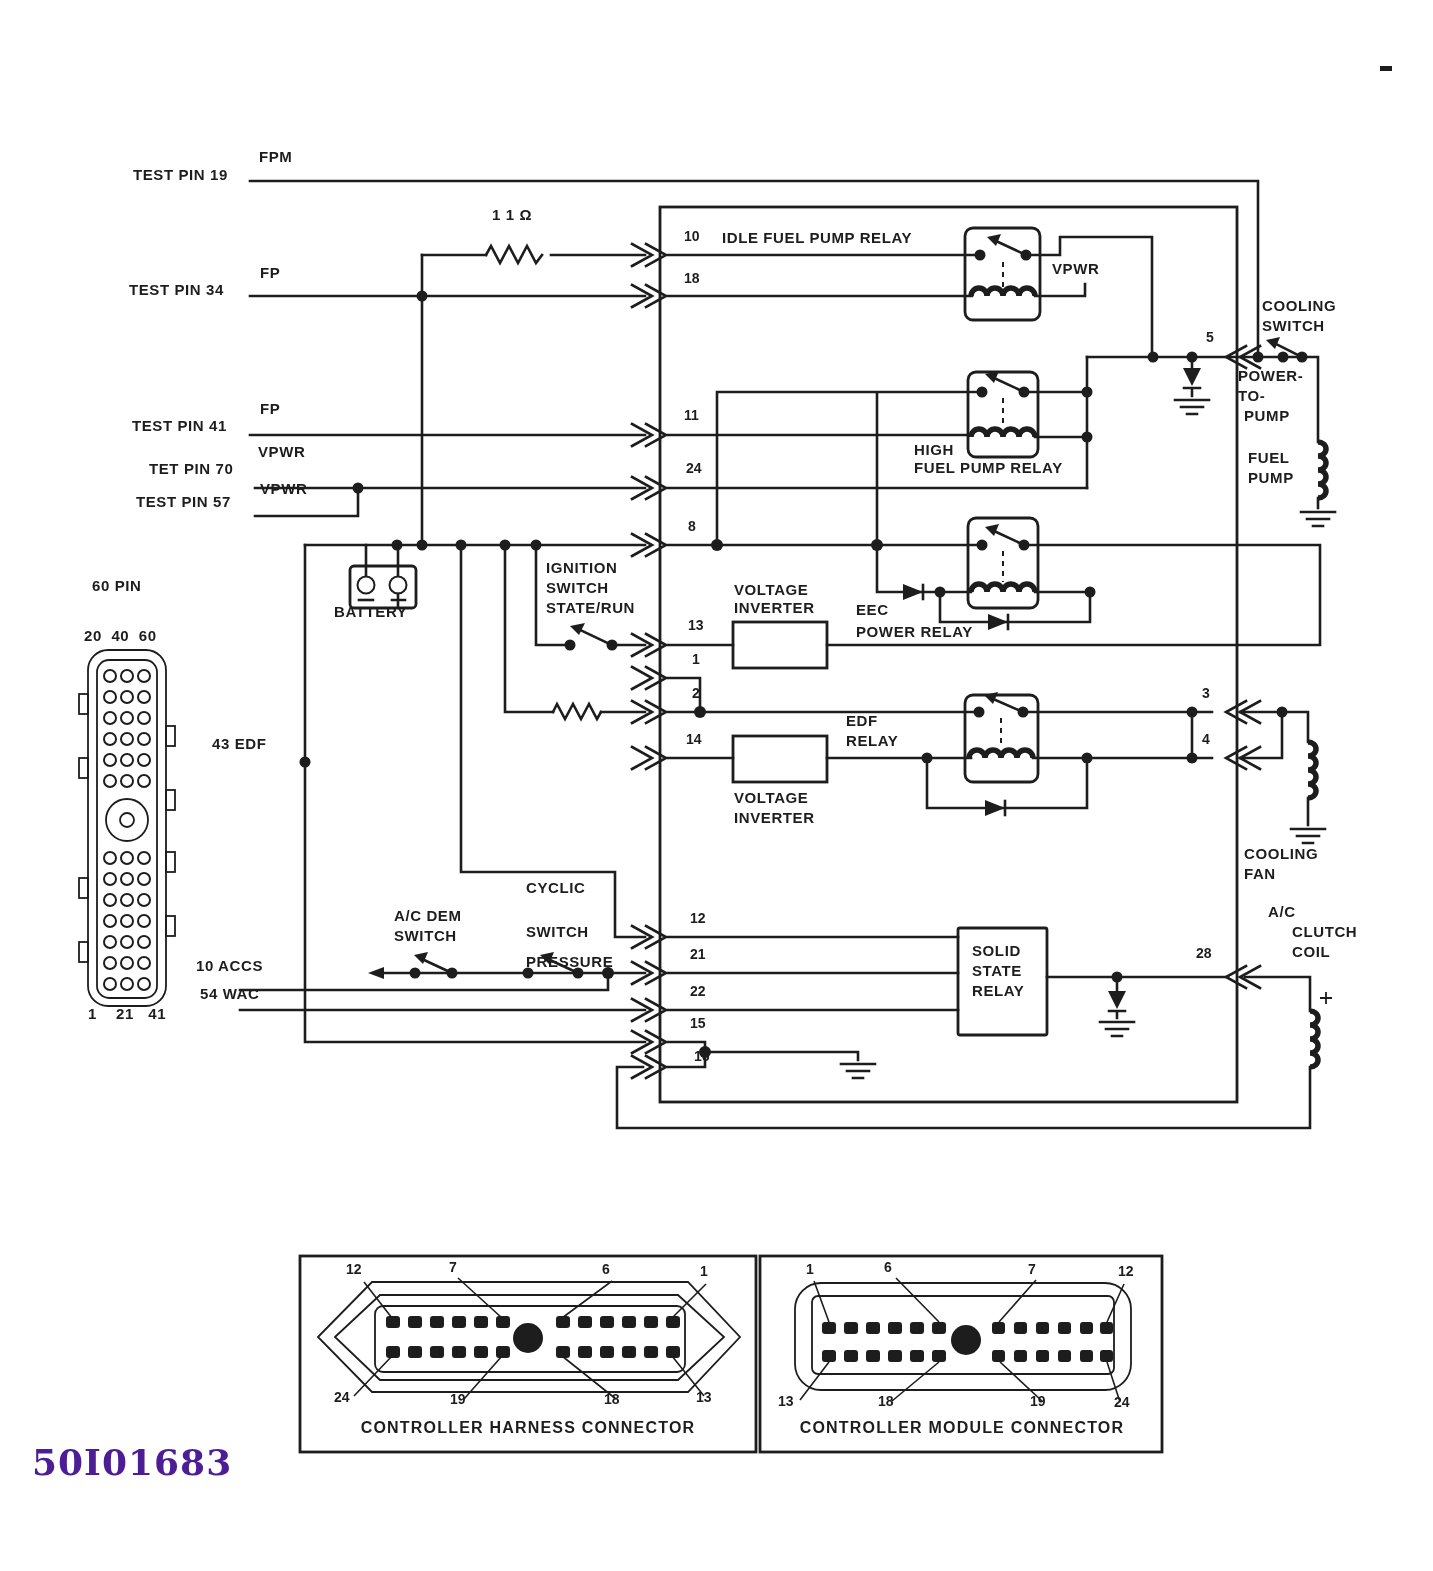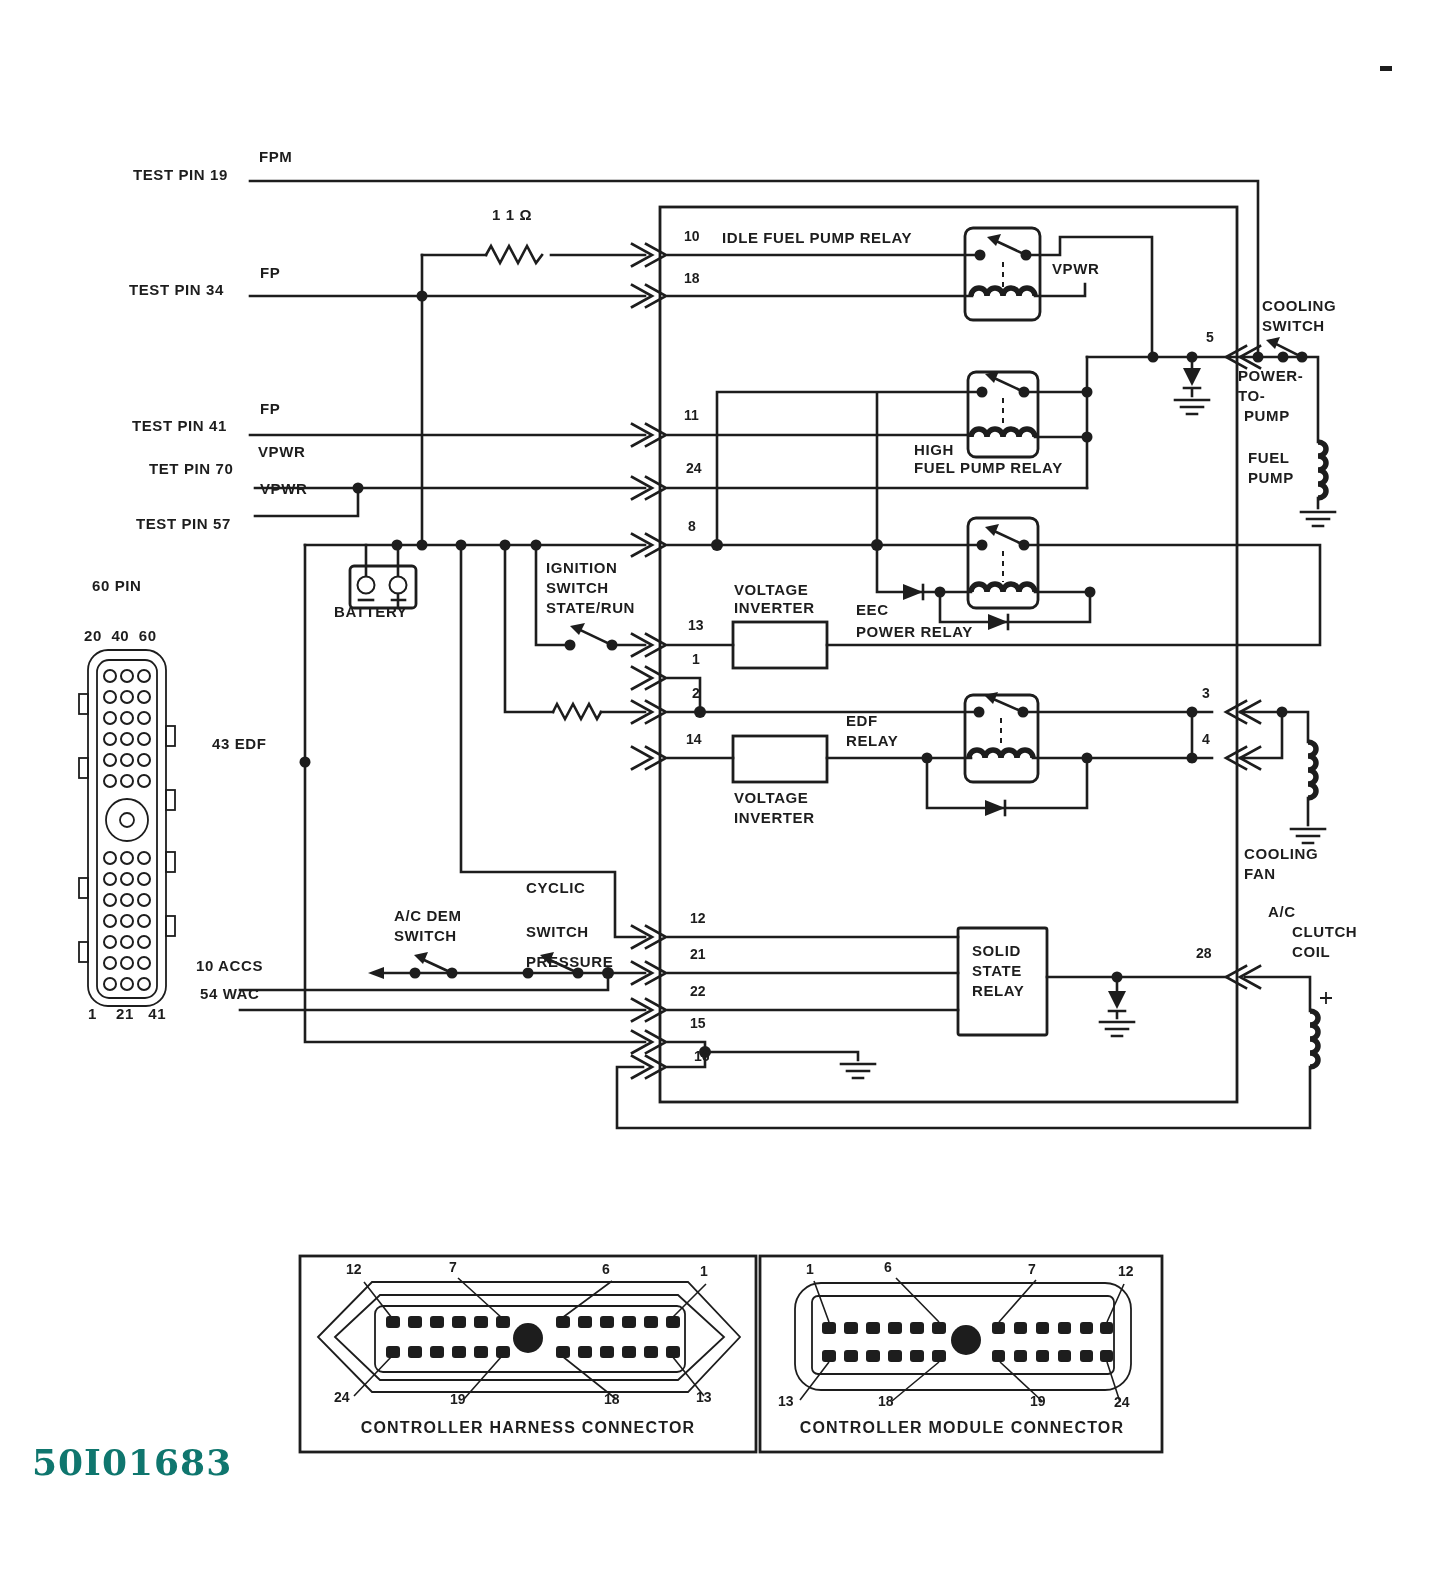--- a/index.html
+++ b/index.html
@@ -12,21 +12,21 @@
   .wr {stroke:#1d1d1d;stroke-width:2.8;fill:none;}
   .dash{stroke:#1d1d1d;stroke-width:2;fill:none;stroke-dasharray:5 5;}
   .blk{fill:#1d1d1d;stroke:none;}
   .hole{fill:#ffffff;stroke:#1d1d1d;stroke-width:2;}
   .coil{stroke:#1d1d1d;stroke-width:5.5;fill:none;}
   .lbl{position:absolute;font:700 15px/1.22 "Liberation Sans",sans-serif;color:#1d1d1d;
        letter-spacing:.6px;white-space:nowrap;}
   .pn{position:absolute;font:700 14px/1 "Liberation Sans",sans-serif;color:#1d1d1d;white-space:nowrap;}
   .cap{position:absolute;font:700 16px/1 "Liberation Sans",sans-serif;color:#1d1d1d;
        letter-spacing:1.2px;text-align:center;}
-  .footer{position:absolute;font:700 36px/1 "DejaVu Serif",serif;color:#0f766e;letter-spacing:1px;}
+  .footer{position:absolute;font:700 36px/1 "DejaVu Serif",serif;color:#4c1d95;letter-spacing:1px;}
 </style>
 </head>
 <body>
 
 <div id="stage">
 
 <svg width="1433" height="1571" viewBox="0 0 1433 1571">
   <defs>
     <path id="chevR" d="M-26,-11 L-6,0 L-26,11 M-12,-11 L8,0 L-12,11"></path>
     <path id="chevL" d="M26,-11 L6,0 L26,11 M12,-11 L-8,0 L12,11"></path>
@@ -379,21 +379,21 @@
 </svg>
 
   <span class="lbl" style="left:133px;top:166px">TEST PIN 19</span>
   <span class="lbl" style="left:259px;top:148px">FPM</span>
   <span class="lbl" style="left:129px;top:281px">TEST PIN 34</span>
   <span class="lbl" style="left:260px;top:264px">FP</span>
   <span class="lbl" style="left:132px;top:417px">TEST PIN 41</span>
   <span class="lbl" style="left:260px;top:400px">FP</span>
   <span class="lbl" style="left:149px;top:460px">TET PIN 70</span>
   <span class="lbl" style="left:258px;top:443px">VPWR</span>
-  <span class="lbl" style="left:136px;top:515px">TEST PIN 57</span>
+  <span class="lbl" style="left:136px;top:493px">TEST PIN 57</span>
   <span class="lbl" style="left:260px;top:480px">VPWR</span>
 
   <span class="lbl" style="left:492px;top:206px">1 1 Ω</span>
   <span class="lbl" style="left:722px;top:229px">IDLE FUEL PUMP RELAY</span>
   <span class="lbl" style="left:1052px;top:260px">VPWR</span>
   <span class="lbl" style="left:1262px;top:297px">COOLING</span>
   <span class="lbl" style="left:1262px;top:317px">SWITCH</span>
   <span class="lbl" style="left:1238px;top:367px">POWER-</span>
   <span class="lbl" style="left:1238px;top:387px">TO-</span>
   <span class="lbl" style="left:1244px;top:407px">PUMP</span>

